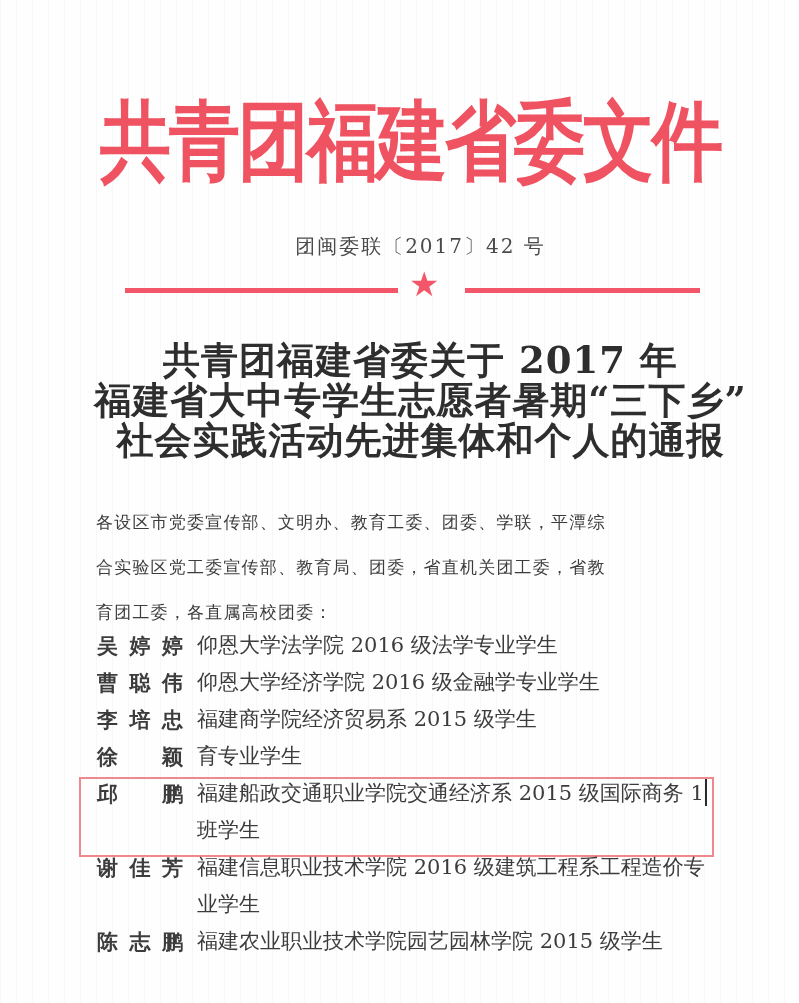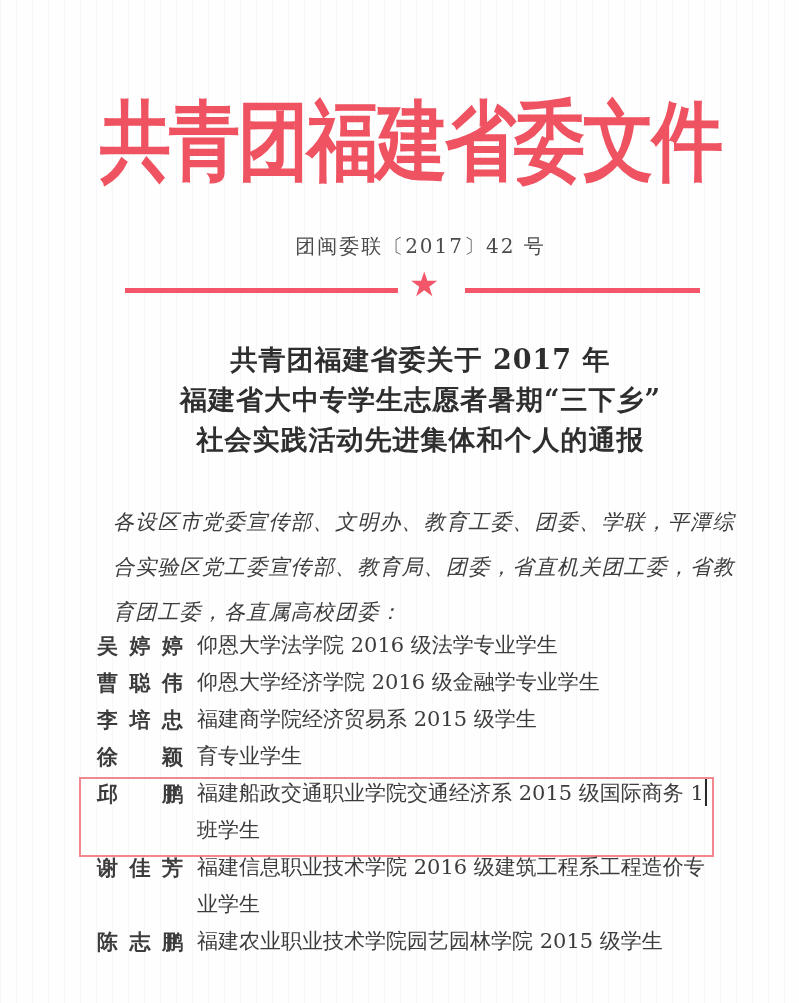--- a/index.html
+++ b/index.html
@@ -38,29 +38,28 @@
   .rule-left{left:125px;width:273px;}
   .rule-right{left:465px;width:235px;}
   .star{
     position:absolute;top:267px;left:409px;
     font-size:34px;line-height:34px;
     font-family:"DejaVu Sans","Liberation Sans",sans-serif;
   }
   .doc-title{
     position:absolute;top:340px;left:0;right:0;
     text-align:center;
-    font-size:27px;font-weight:bold;line-height:40px;
+    font-size:37px;font-weight:bold;line-height:40px;
     letter-spacing:1px;color:#2e2e2e;
   }
   .doc-title .inner{display:inline-block;transform:translateX(21px);}
   .addressee{
-    position:absolute;top:500px;left:113px;width:632px;
-    font-size:21px;line-height:45px;letter-spacing:1.2px;
+    position:absolute;top:500px;left:96px;width:632px;
+    font-size:17px;line-height:45px;letter-spacing:1.2px;
     color:#3c3c3c;
-    font-style:italic;
   }
   .addressee .aline{display:block;}
   .awardee-list{
     position:absolute;top:627px;left:97px;width:645px;
     font-size:21px;line-height:37px;color:#3c3c3c;
   }
   .row{display:flex;position:relative;}
   .name{
     width:86px;flex:0 0 86px;margin-right:14px;
     text-align:justify;text-align-last:justify;

